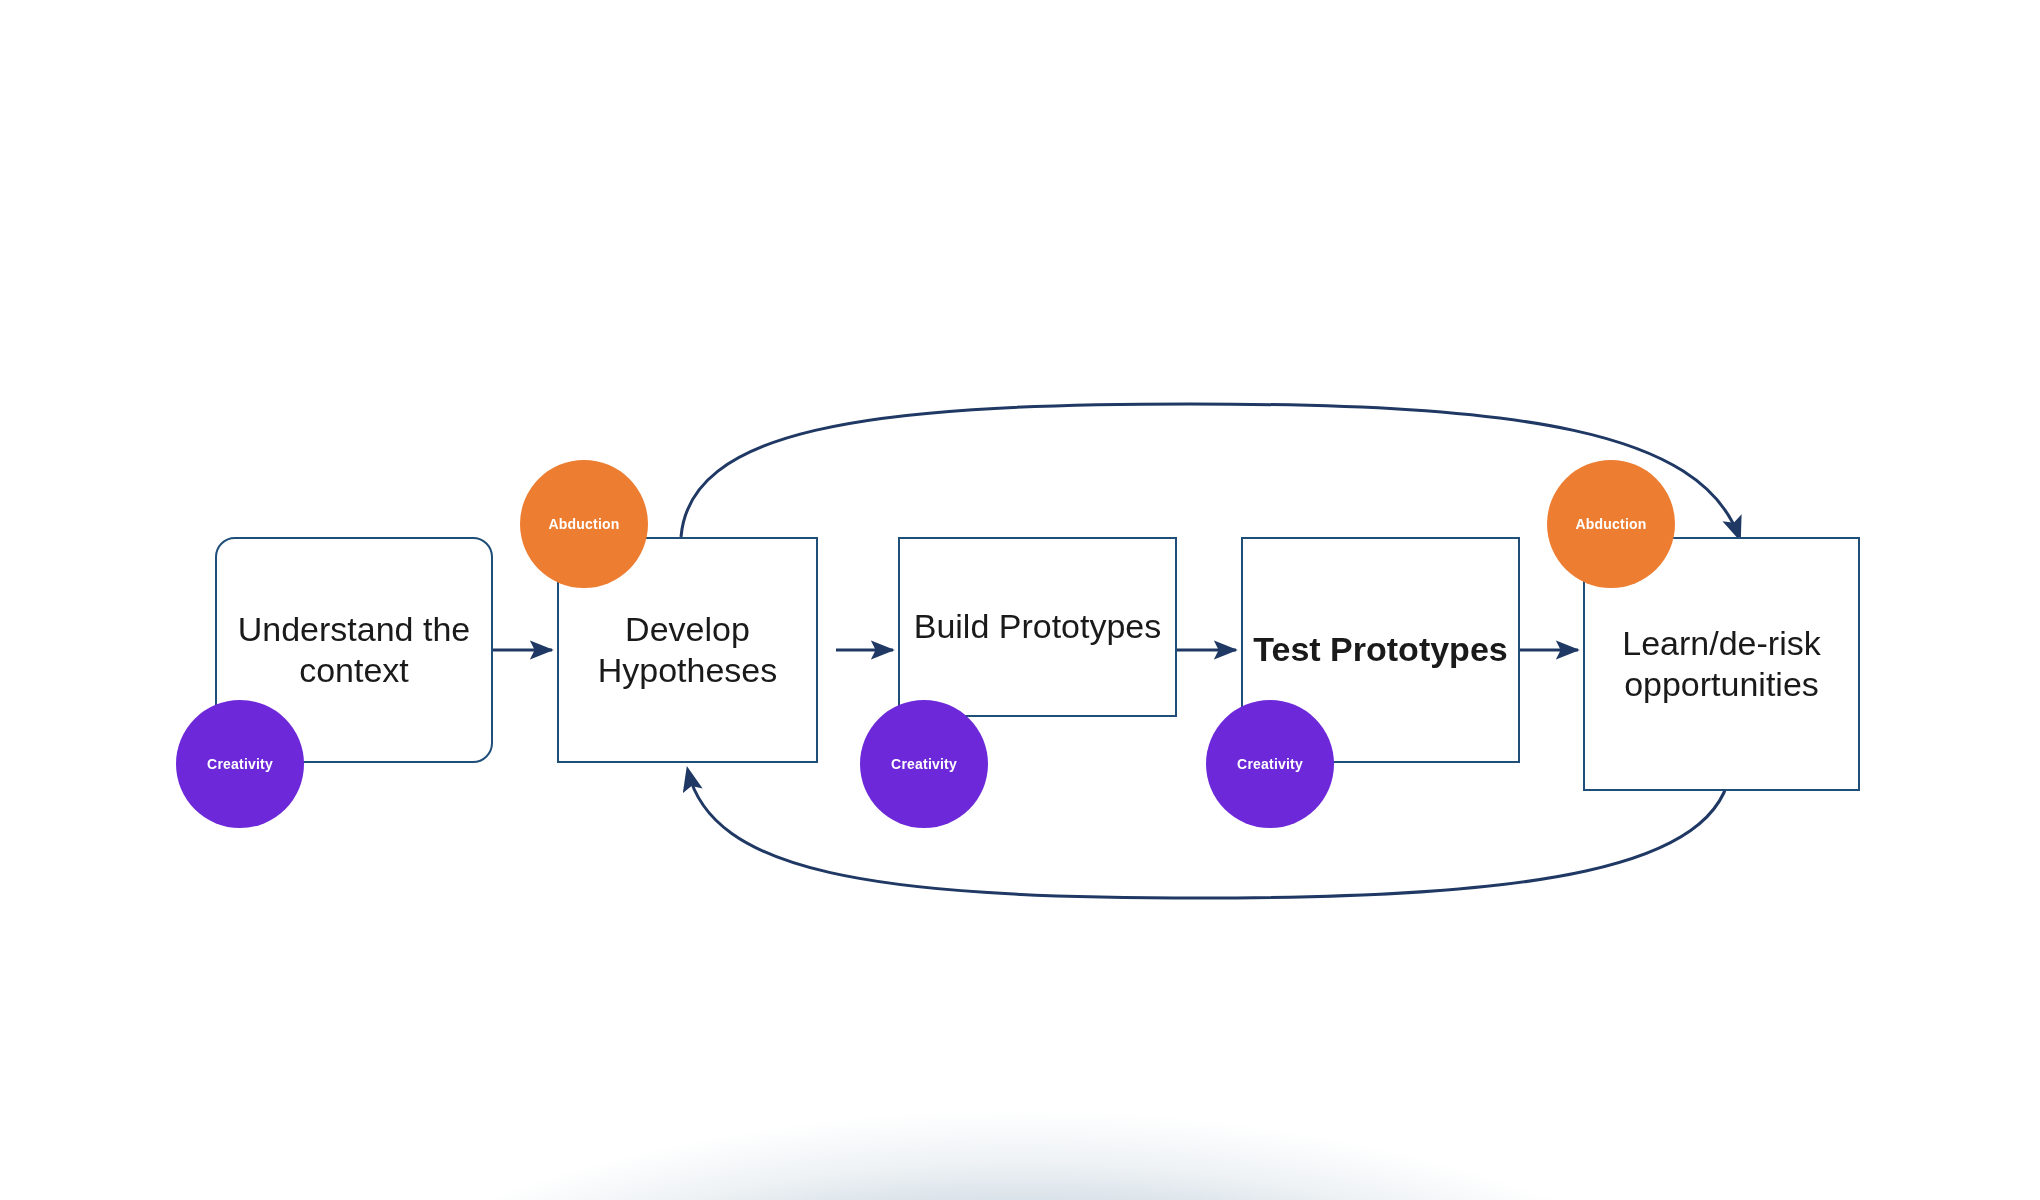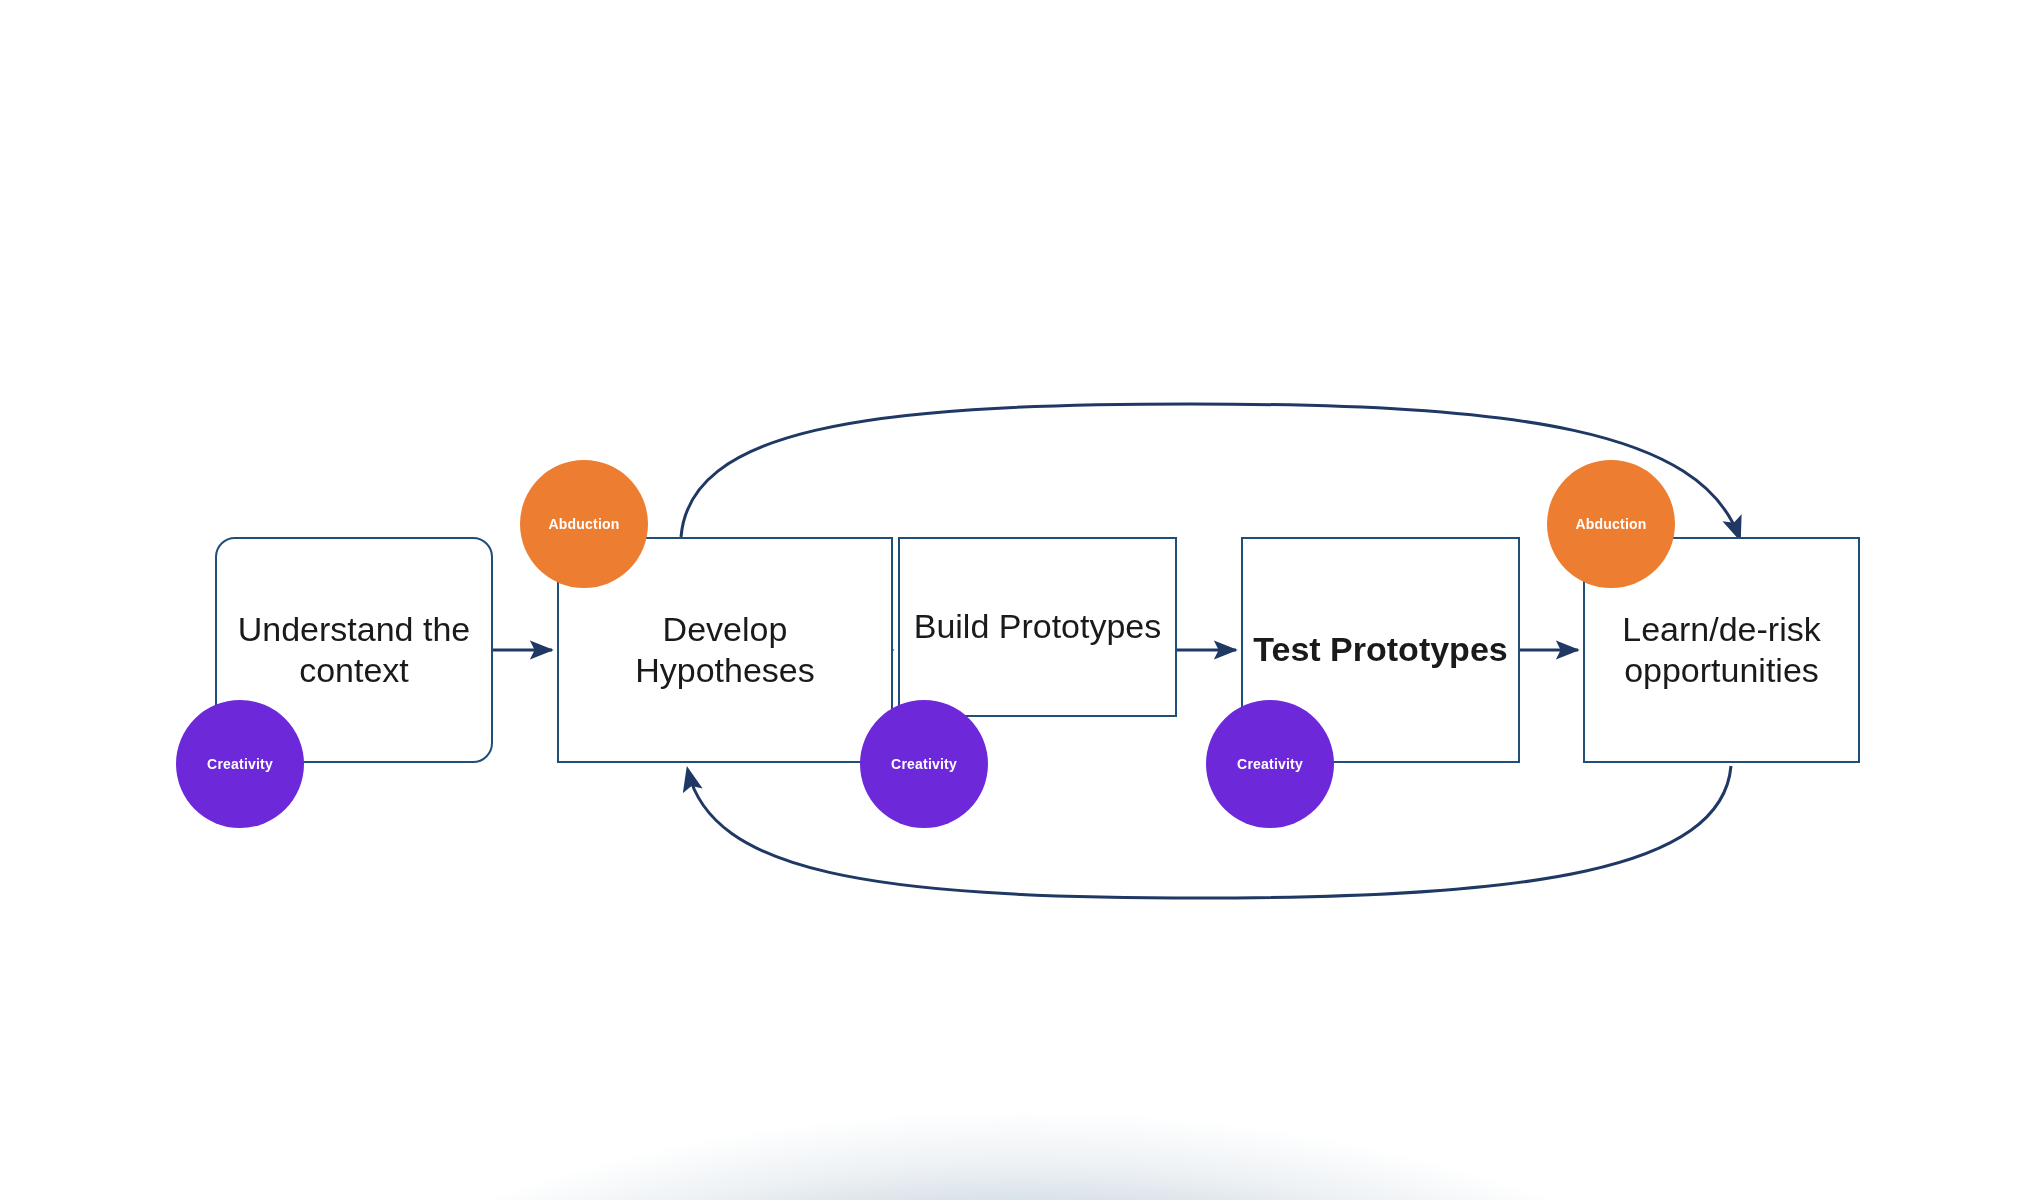--- a/index.html
+++ b/index.html
@@ -124,34 +124,34 @@
     <g>
       <path d="M 1731,766 C 1722,870 1530,898 1200,898 C 870,898 712,872 688,771" fill="none" stroke="#1f3864" stroke-width="3" marker-end="url(#ah2)"></path>
     </g>
   </svg>
 
   <div class="pbox" style="left:215px; top:537px; width:278px; height:226px;border-radius:20px;">
     <span>Understand the
 context</span>
   </div>
 
-  <div class="pbox" style="left:557px; top:537px; width:336px; height:226px;">
+  <div class="pbox" style="left:557px; top:537px; width:261px; height:226px;">
     <span>Develop
 Hypotheses</span>
   </div>
 
   <div class="pbox" style="left:898px; top:537px; width:279px; height:180px;">
     <span>Build Prototypes</span>
   </div>
 
   <div class="pbox" style="left:1241px; top:537px; width:279px; height:226px;font-weight:bold;">
     <span>Test Prototypes</span>
   </div>
 
-  <div class="pbox" style="left:1583px; top:537px; width:277px; height:226px;">
+  <div class="pbox" style="left:1583px; top:537px; width:277px; height:254px;">
     <span>Learn/de-risk
 opportunities</span>
   </div>
 
   <div class="badge creativity" style="left:176px; top:700px;">
     <span>Creativity</span>
   </div>
 
   <div class="badge abduction" style="left:520px; top:460px;">
     <span>Abduction</span>

